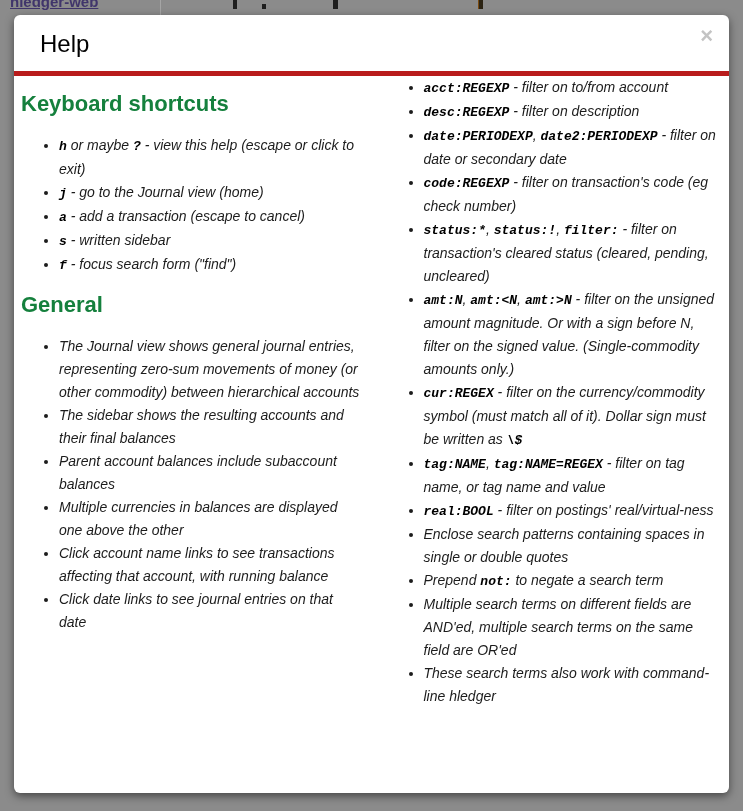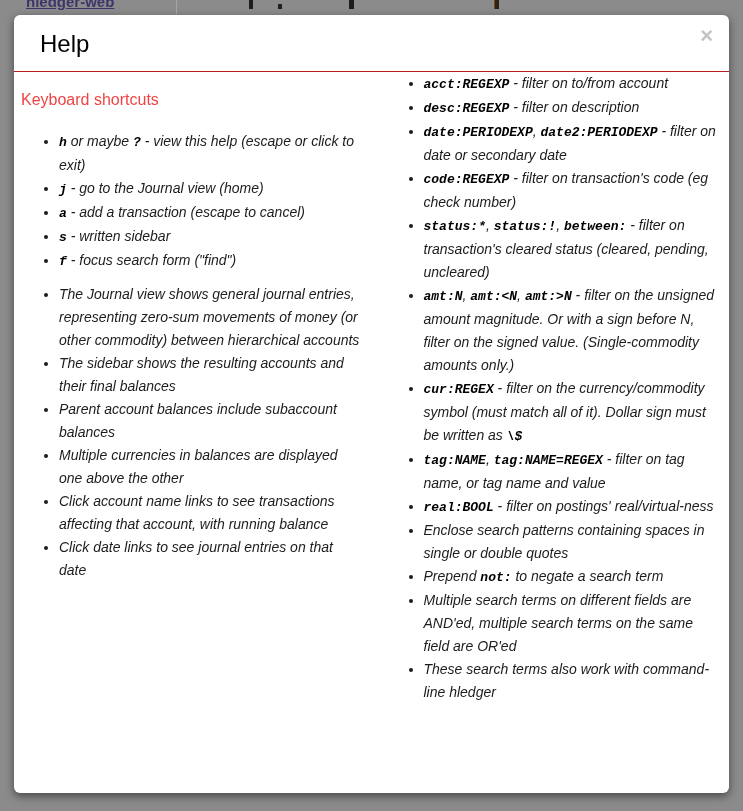--- a/index.html
+++ b/index.html
@@ -7,21 +7,21 @@
   body {
     position: relative;
     background: #8b8b8b;
     font-family: "Liberation Sans", sans-serif;
     overflow: hidden;
   }
 
   
   .backdrop-strip {
     position: absolute;
-    top: 0; left: 16px; right: 0;
+    top: 0; left: 0; right: 0;
     height: 15px;
     overflow: hidden;
   }
   .brand-link {
     position: absolute;
     top: -7px; left: 10px;
     font-size: 15px;
     font-weight: bold;
     color: #40356b;
     text-decoration: underline;
@@ -45,21 +45,21 @@
     top: 15px; left: 14px;
     width: 715px; height: 778px;
     background: #ffffff;
     border-radius: 6px;
     box-shadow: 0 3px 9px rgba(0,0,0,0.5);
     overflow: hidden;
   }
   .modal-header {
     position: relative;
     padding: 15px 15px 13px 26px;
-    border-bottom: 1px solid #b91c1c;
+    border-bottom: 5px solid #b91c1c;
   }
   .modal-title {
     font-size: 24px;
     font-weight: 400;
     color: #000000;
     line-height: 28px;
   }
   .close-button {
     position: absolute;
     top: 10px; right: 16px;
@@ -74,23 +74,23 @@
   }
   .modal-body {
     display: flex;
     padding: 0 7px 10px 7px;
   }
   .col { width: 50%; }
   .col-left  { padding: 0 8px 0 0; }
   .col-right { padding: 0 2px 0 14px; }
 
   .section-heading {
-    font-size: 16px;
-    font-weight: normal;
-    color: #ef4444;
+    font-size: 22px;
+    font-weight: bold;
+    color: #15803d;
     margin: 19px 0 21px 0;
     line-height: 18px;
   }
   ul.help-list {
     margin: 0 0 10px 0;
     padding: 0 0 0 38px;
     list-style: disc outside;
     font-style: italic;
   }
   ul.help-list li {
@@ -126,36 +126,37 @@
   <div class="modal-body">
     <div class="col col-left">
         <h4 class="section-heading">Keyboard shortcuts</h4>
         <ul class="help-list">
           <li><span class="code">h</span><span class="txt"> or maybe </span><span class="code">?</span><span class="txt"> - view this help (escape or click to exit)</span></li>
           <li><span class="code">j</span><span class="txt"> - go to the Journal view (home)</span></li>
           <li><span class="code">a</span><span class="txt"> - add a transaction (escape to cancel)</span></li>
           <li><span class="code">s</span><span class="txt"> - written sidebar</span></li>
           <li><span class="code">f</span><span class="txt"> - focus search form ("find")</span></li>
         </ul>
+        <h4 class="section-heading">General</h4>
         <ul class="help-list">
           <li><span class="txt">The Journal view shows general journal entries, representing zero-sum movements of money (or other commodity) between hierarchical accounts</span></li>
           <li><span class="txt">The sidebar shows the resulting accounts and their final balances</span></li>
           <li><span class="txt">Parent account balances include subaccount balances</span></li>
           <li><span class="txt">Multiple currencies in balances are displayed one above the other</span></li>
           <li><span class="txt">Click account name links to see transactions affecting that account, with running balance</span></li>
           <li><span class="txt">Click date links to see journal entries on that date</span></li>
         </ul>
       </div>
     <div class="col col-right">
         <ul class="help-list">
           <li><span class="code">acct:REGEXP</span><span class="txt"> - filter on to/from account</span></li>
           <li><span class="code">desc:REGEXP</span><span class="txt"> - filter on description</span></li>
           <li><span class="code">date:PERIODEXP</span><span class="txt">, </span><span class="code">date2:PERIODEXP</span><span class="txt"> - filter on date or secondary date</span></li>
           <li><span class="code">code:REGEXP</span><span class="txt"> - filter on transaction's code (eg check number)</span></li>
-          <li><span class="code">status:*</span><span class="txt">, </span><span class="code">status:!</span><span class="txt">, </span><span class="code">between:</span><span class="txt"> - filter on transaction's cleared status (cleared, pending, uncleared)</span></li>
+          <li><span class="code">status:*</span><span class="txt">, </span><span class="code">status:!</span><span class="txt">, </span><span class="code">filter:</span><span class="txt"> - filter on transaction's cleared status (cleared, pending, uncleared)</span></li>
           <li><span class="code">amt:N</span><span class="txt">, </span><span class="code">amt:&lt;N</span><span class="txt">, </span><span class="code">amt:&gt;N</span><span class="txt"> - filter on the unsigned amount magnitude. Or with a sign before N, filter on the signed value. (Single-commodity amounts only.)</span></li>
           <li><span class="code">cur:REGEX</span><span class="txt"> - filter on the currency/commodity symbol (must match all of it). Dollar sign must be written as </span><span class="code">\$</span></li>
           <li><span class="code">tag:NAME</span><span class="txt">, </span><span class="code">tag:NAME=REGEX</span><span class="txt"> - filter on tag name, or tag name and value</span></li>
           <li><span class="code">real:BOOL</span><span class="txt"> - filter on postings' real/virtual-ness</span></li>
           <li><span class="txt">Enclose search patterns containing spaces in single or double quotes</span></li>
           <li><span class="txt">Prepend </span><span class="code">not:</span><span class="txt"> to negate a search term</span></li>
           <li><span class="txt">Multiple search terms on different fields are AND'ed, multiple search terms on the same field are OR'ed</span></li>
           <li><span class="txt">These search terms also work with command-line hledger</span></li>
         </ul>
       </div>

